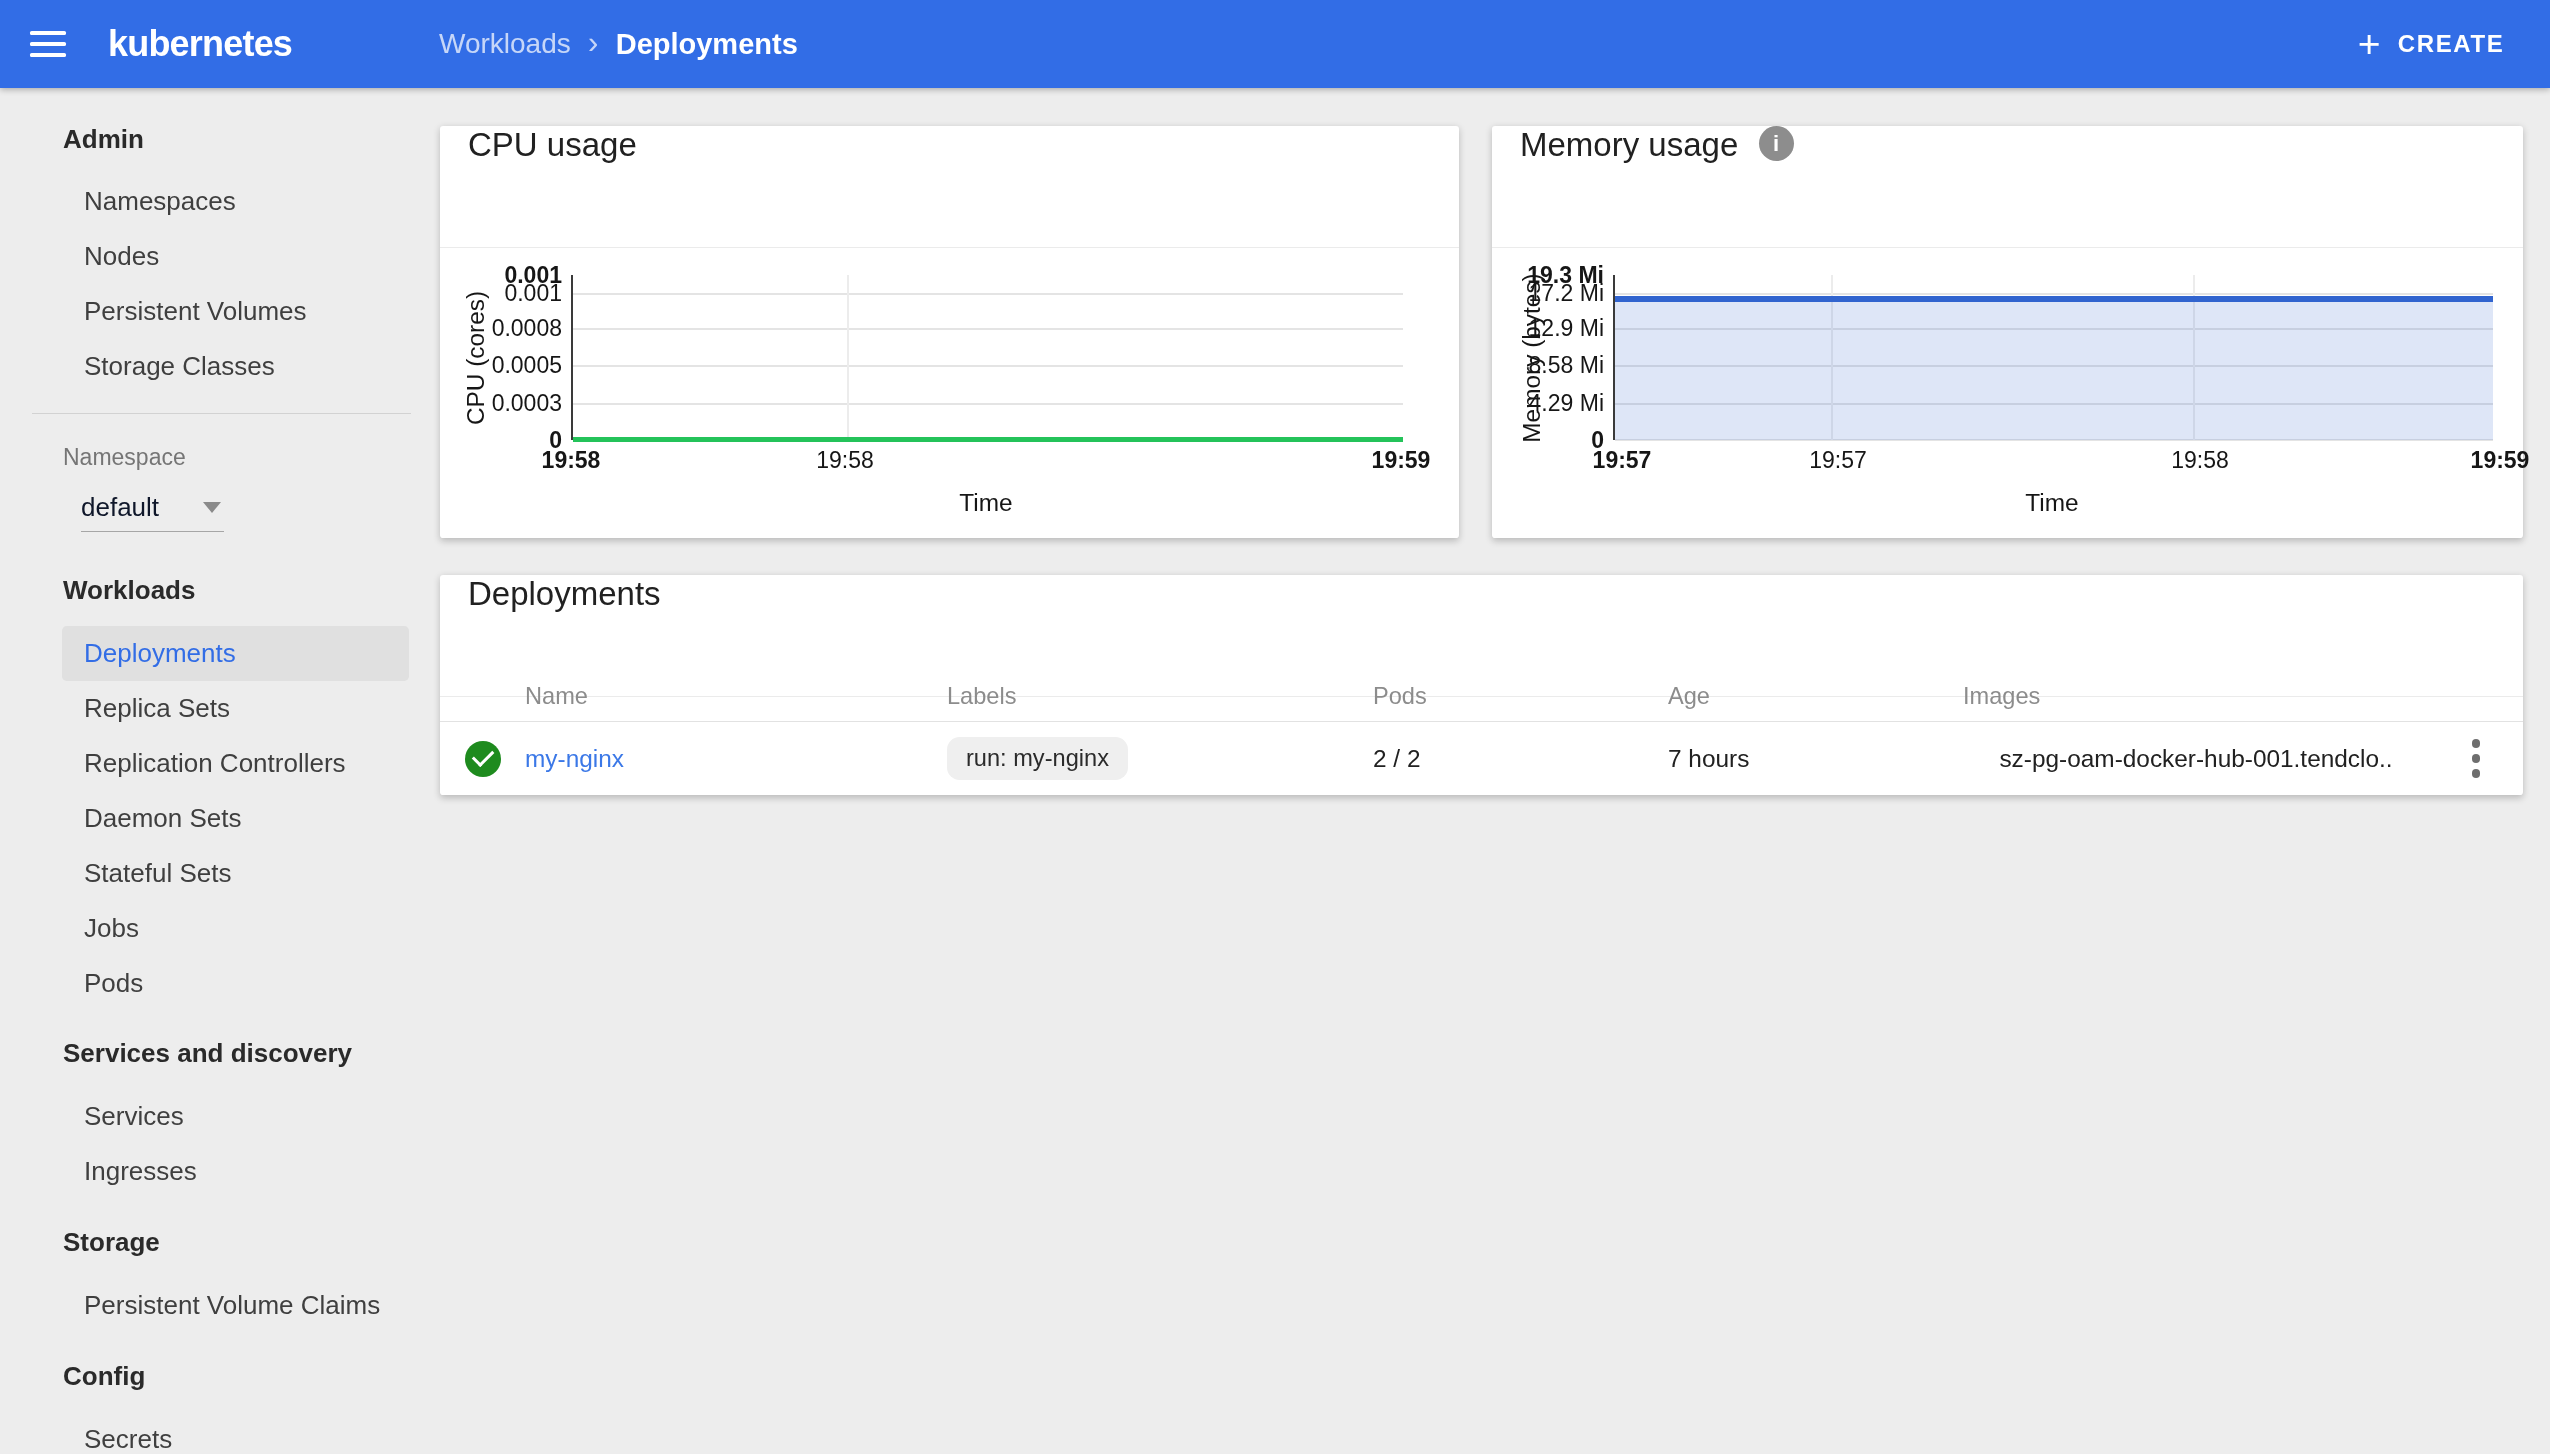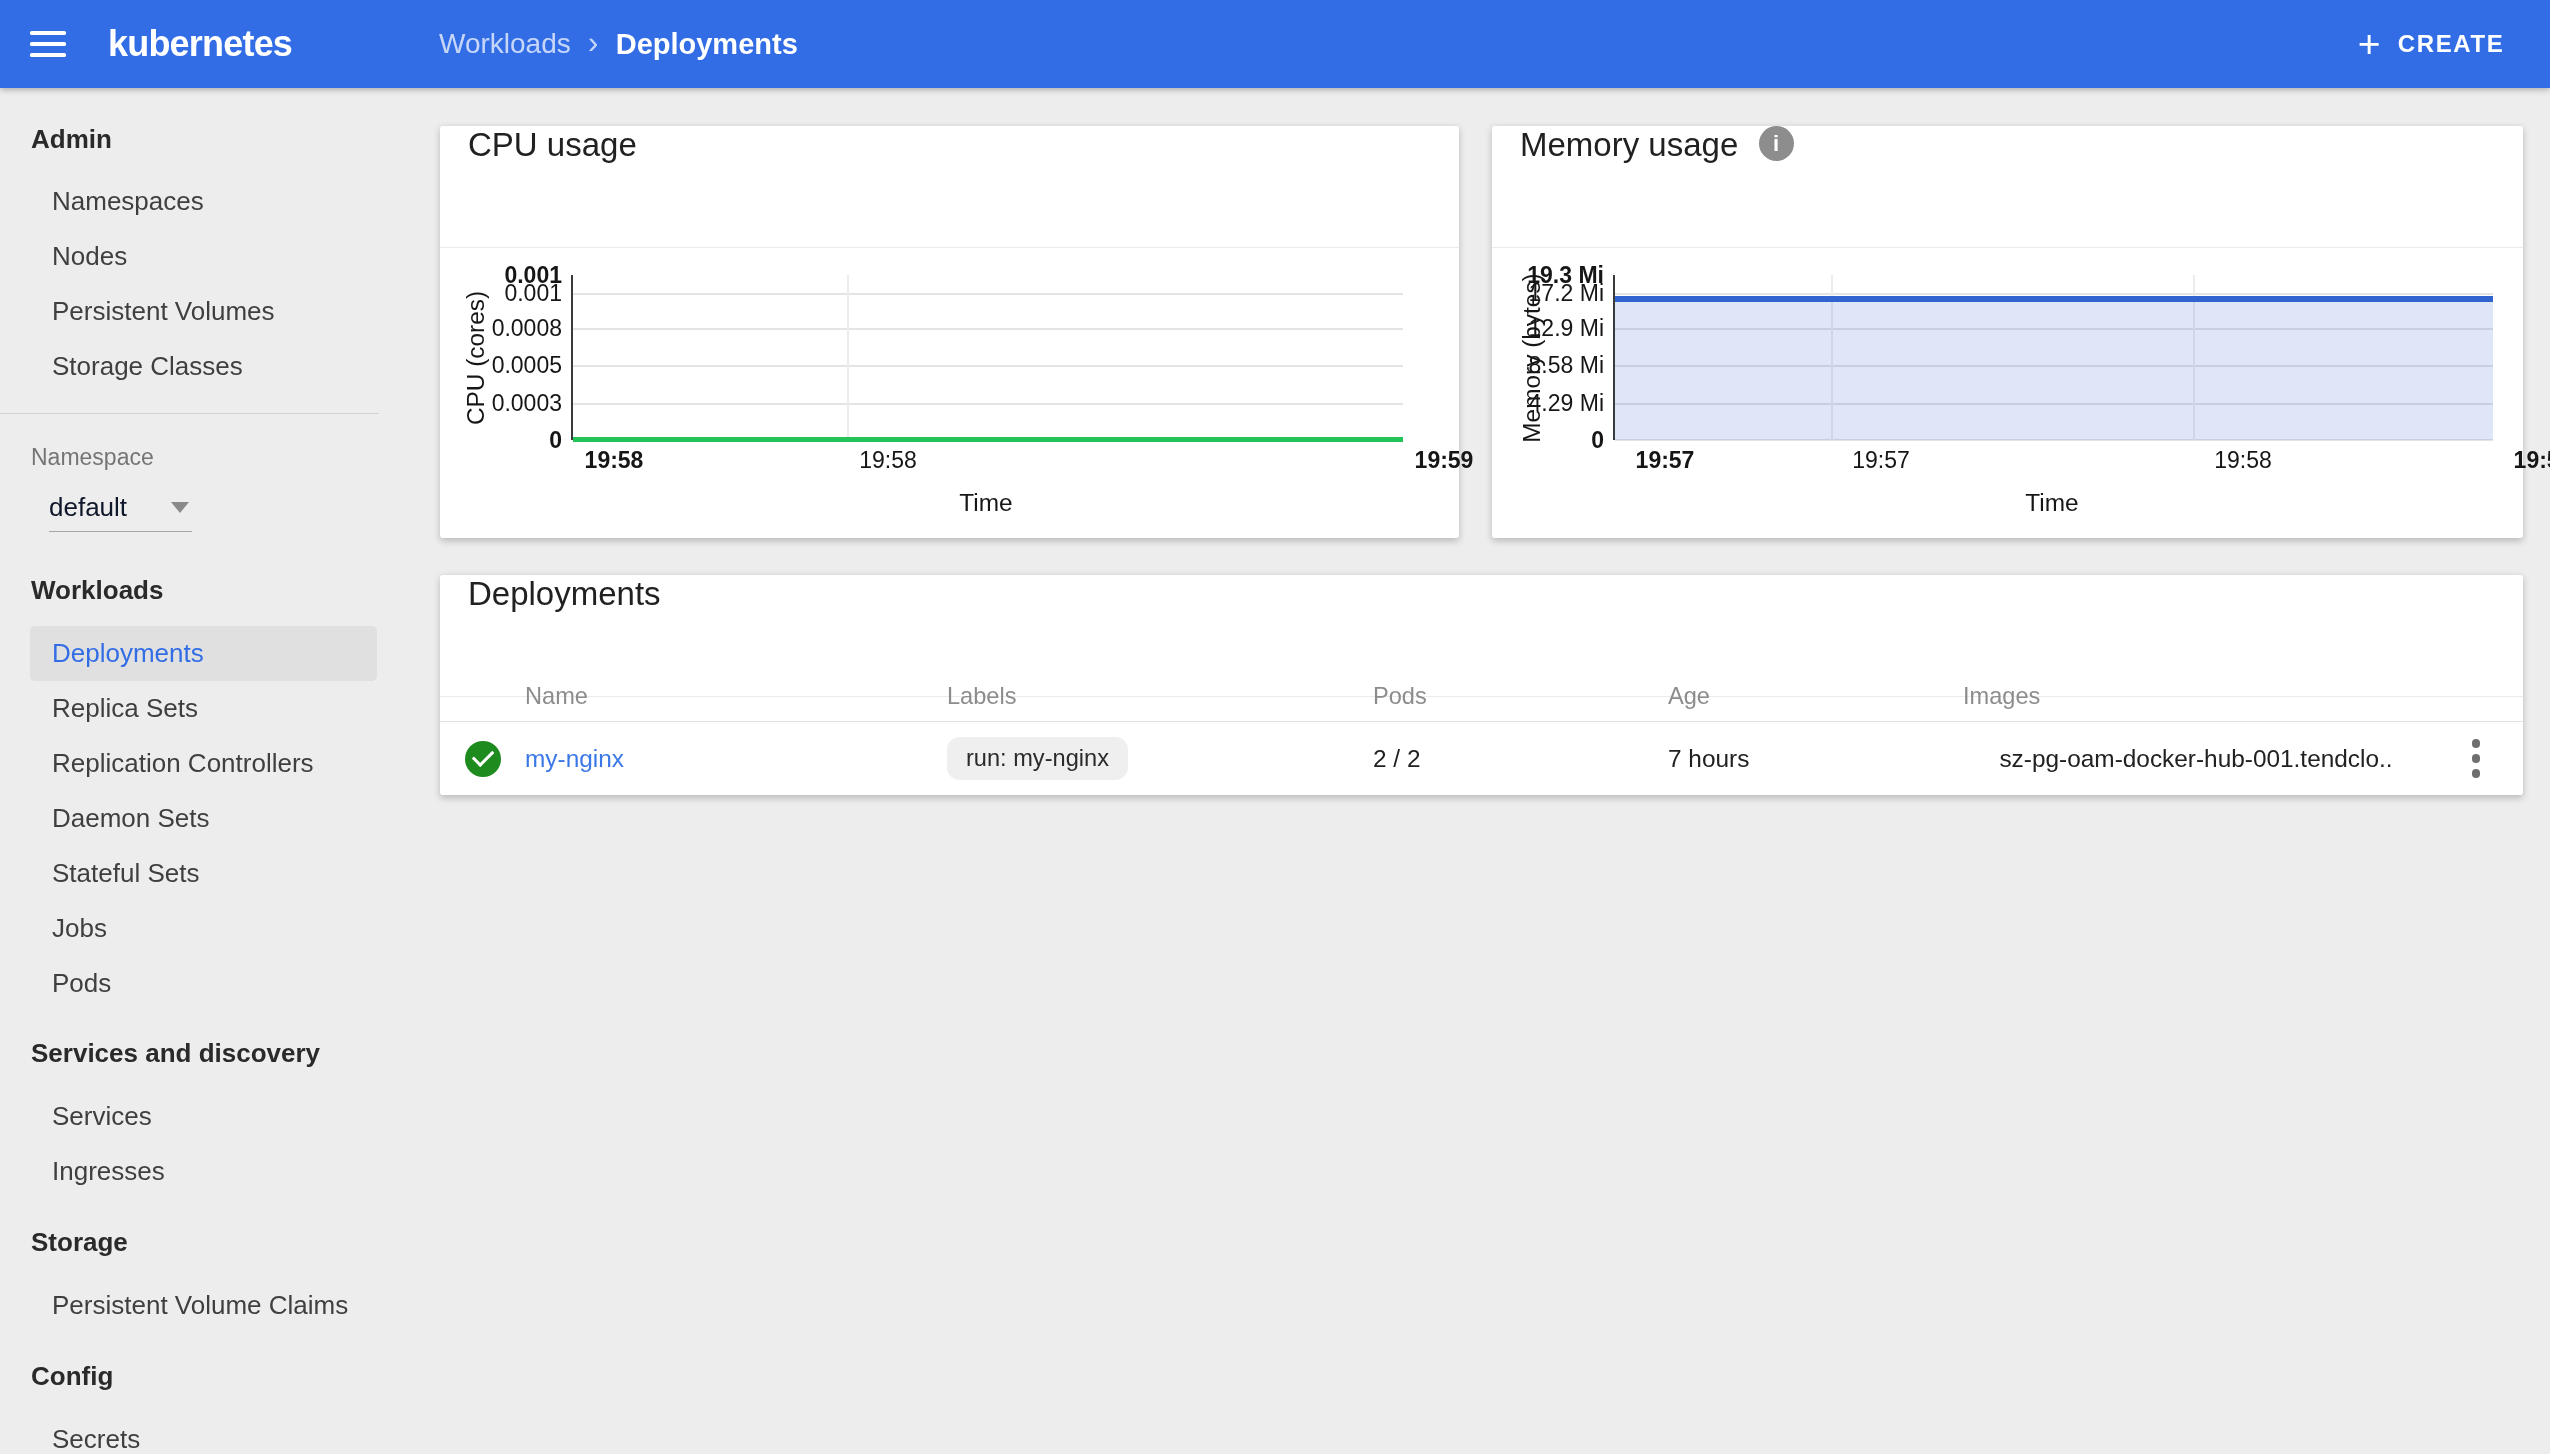--- a/index.html
+++ b/index.html
@@ -16,21 +16,21 @@
   .crumbs{position:absolute;left:439px;top:0;height:88px;display:flex;align-items:center;gap:17.3px;}
   .crumb-parent{font-size:28px;color:rgba(255,255,255,.72);cursor:pointer;}
   .crumb-sep{font-size:31px;color:rgba(255,255,255,.72);line-height:1;transform:translateY(-2.4px);}
   .crumb-current{font-size:29px;font-weight:bold;color:#fff;}
   .create-btn{margin-left:auto;margin-right:41px;display:flex;align-items:center;gap:17.3px;
     background:none;border:none;color:#fff;cursor:pointer;padding:7.9px 4.7px;}
   .plus-icon{font-size:39px;font-weight:400;line-height:.8;}
   .create-label{font-size:24px;font-weight:bold;letter-spacing:1.6px;font-family:"Liberation Sans",sans-serif;}
 
   
-  aside{position:absolute;top:88px;left:0;width:379px;bottom:0;overflow:hidden;}
+  aside{position:absolute;top:88px;left:0;width:379px;bottom:0;overflow:hidden;padding-left:32px;}
   .side-heading{height:55px;display:flex;align-items:center;padding-left:31px;
     font-size:26px;font-weight:bold;color:#2a2a2a;margin-top:15.7px;cursor:pointer;}
   .side-heading.first{margin-top:23.6px;}
   .side-heading.after-ns{margin-top:31px;}
   .side-list{list-style:none;margin:7.9px 0 0 0;padding:0;}
   .side-item{height:55px;display:flex;align-items:center;margin-left:30px;margin-right:1.6px;
     padding-left:22px;font-size:26px;color:#3f3f3f;border-radius:4.7px;cursor:pointer;}
   .side-item.active{background:#e0e0e0;color:#326de6;}
   .side-divider{margin-top:19px;border:none;border-top:1.6px solid #d2d2d2;}
   .ns-label{margin-top:25px;height:36px;display:flex;align-items:center;padding-left:31px;
@@ -59,21 +59,21 @@
   .hgrid{position:absolute;left:0;right:0;height:1.6px;background:#e4e4e4;}
   .vgrid{position:absolute;top:0;bottom:0;width:1.6px;background:#ececec;}
   .cpu-series-line{position:absolute;left:0;right:0;bottom:-2.4px;height:5.5px;background:#24c35a;z-index:3;}
   .mem-series-line{position:absolute;left:0;right:0;top:21px;height:5.5px;background:#3164cf;z-index:3;}
   .mem-series-area{position:absolute;left:0;right:0;top:27px;bottom:0;background:rgba(51,102,204,.16);z-index:2;}
   .yticks{position:absolute;top:149px;height:165px;left:0;}
   #cpu-card .yticks{width:122px;} #mem-card .yticks{width:112px;}
   .ytick{position:absolute;right:0;transform:translateY(-50%);font-size:23px;color:#161616;white-space:nowrap;}
   .xticks{position:absolute;top:321px;height:31px;}
   #cpu-card .xticks{left:131px;width:830px;} #mem-card .xticks{left:130px;width:878px;}
-  .xtick{position:absolute;top:0;transform:translateX(-50%);font-size:23px;color:#161616;white-space:nowrap;margin-left:43px;}
+  .xtick{position:absolute;top:0;transform:translateX(-50%);font-size:23px;color:#161616;white-space:nowrap;}
   .tick-bold{font-weight:bold;}
   .xaxis-label{position:absolute;top:363px;text-align:center;font-size:24.4px;color:#161616;}
   #cpu-card .xaxis-label{left:131px;width:830px;} #mem-card .xaxis-label{left:121px;width:878px;}
   .yaxis-label{position:absolute;top:149px;height:165px;width:35px;display:flex;
     align-items:center;justify-content:center;}
   #cpu-card .yaxis-label{left:19px;} #mem-card .yaxis-label{left:22px;}
   .yaxis-label span{transform:rotate(-90deg);white-space:nowrap;font-size:24.4px;color:#161616;}
 
   
   .t-head,.t-row{position:absolute;left:0;right:0;display:grid;align-items:center;

